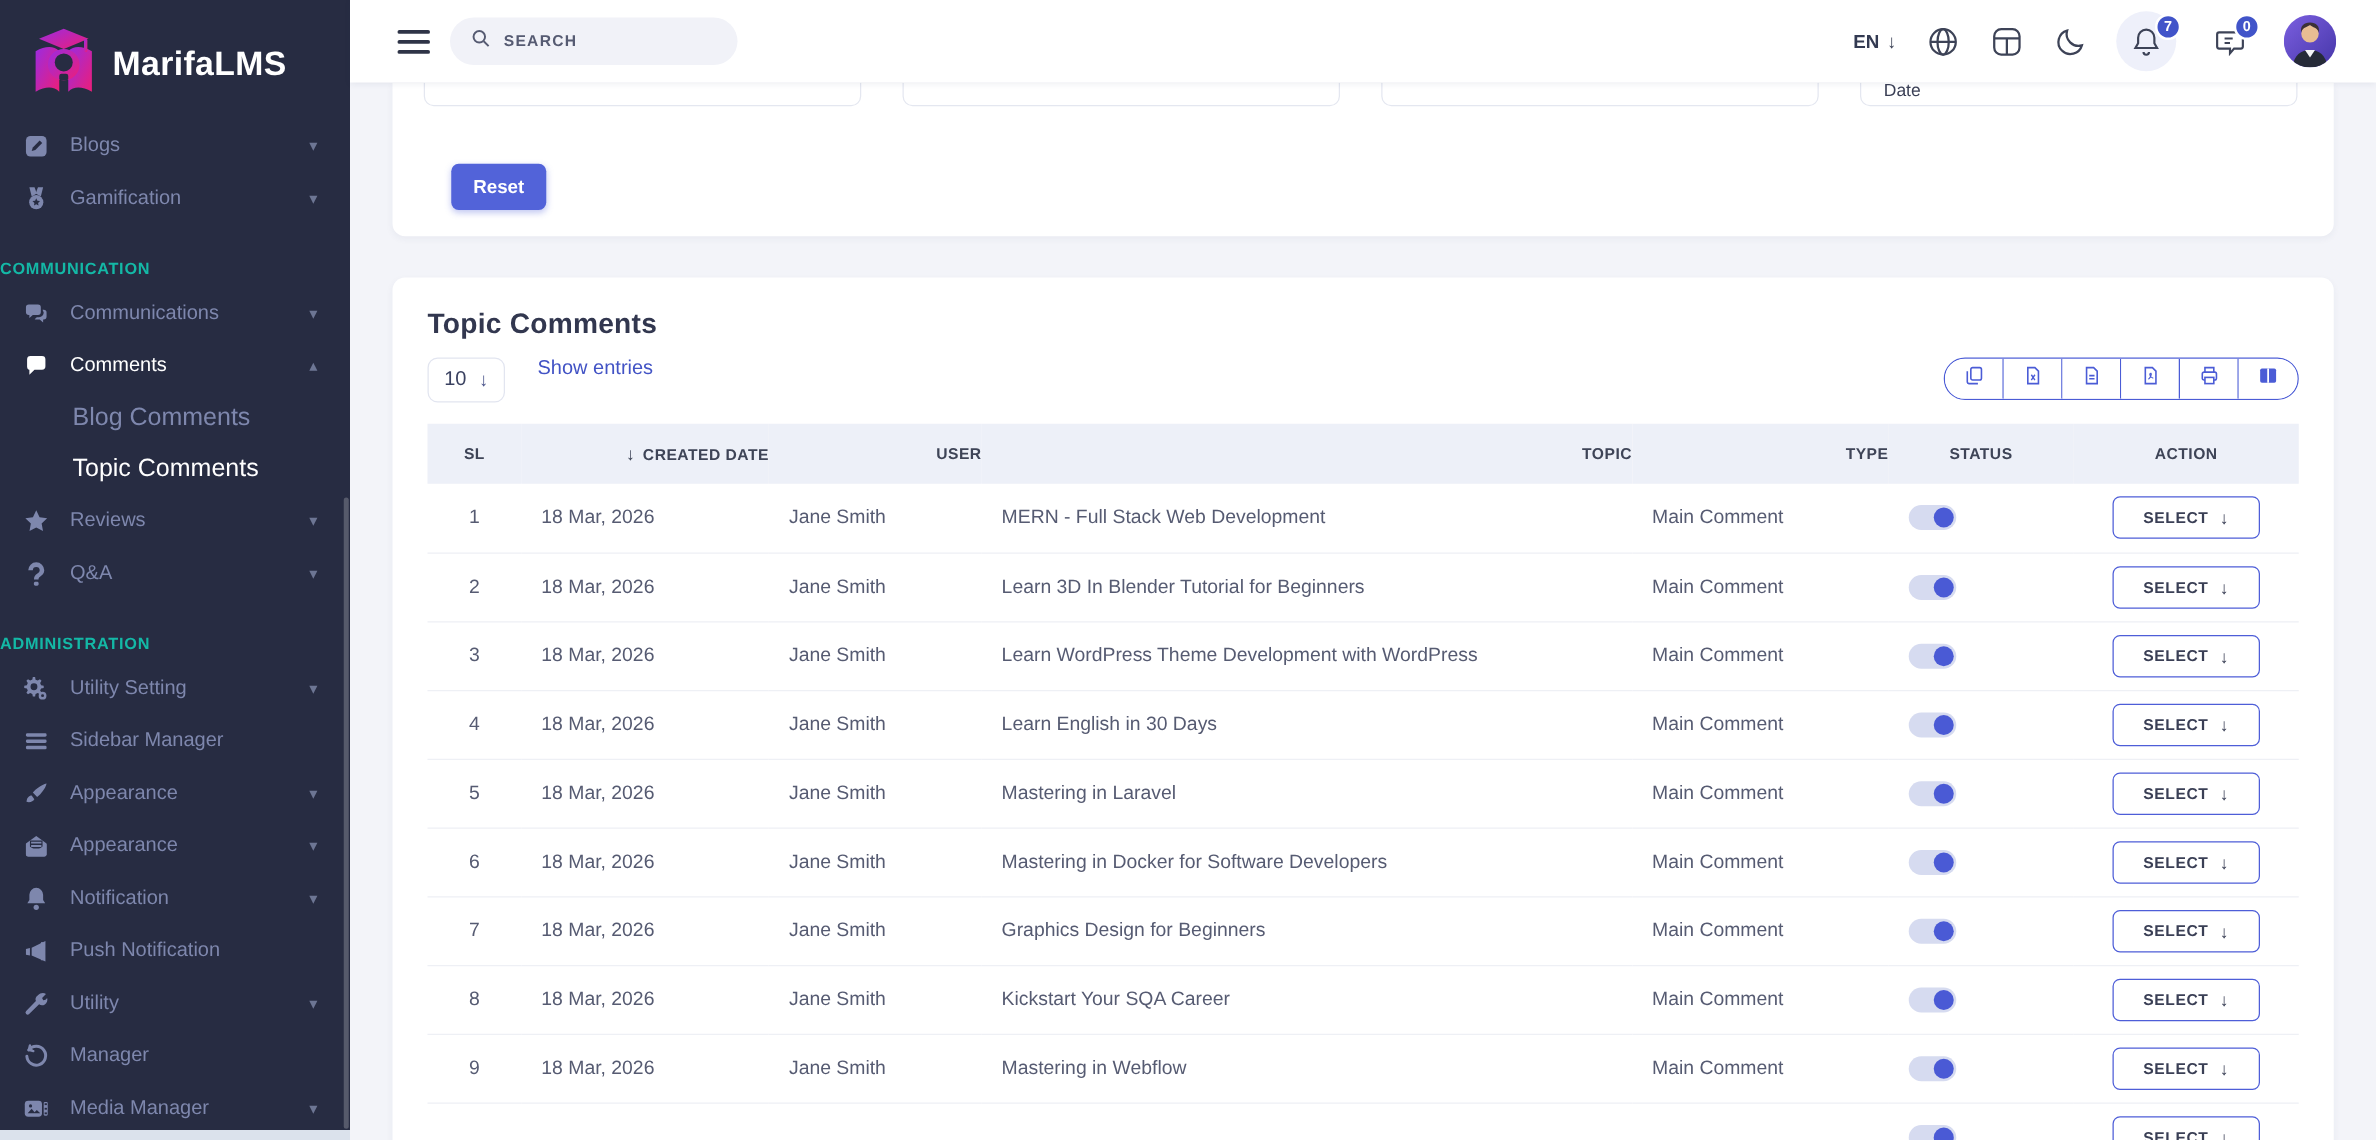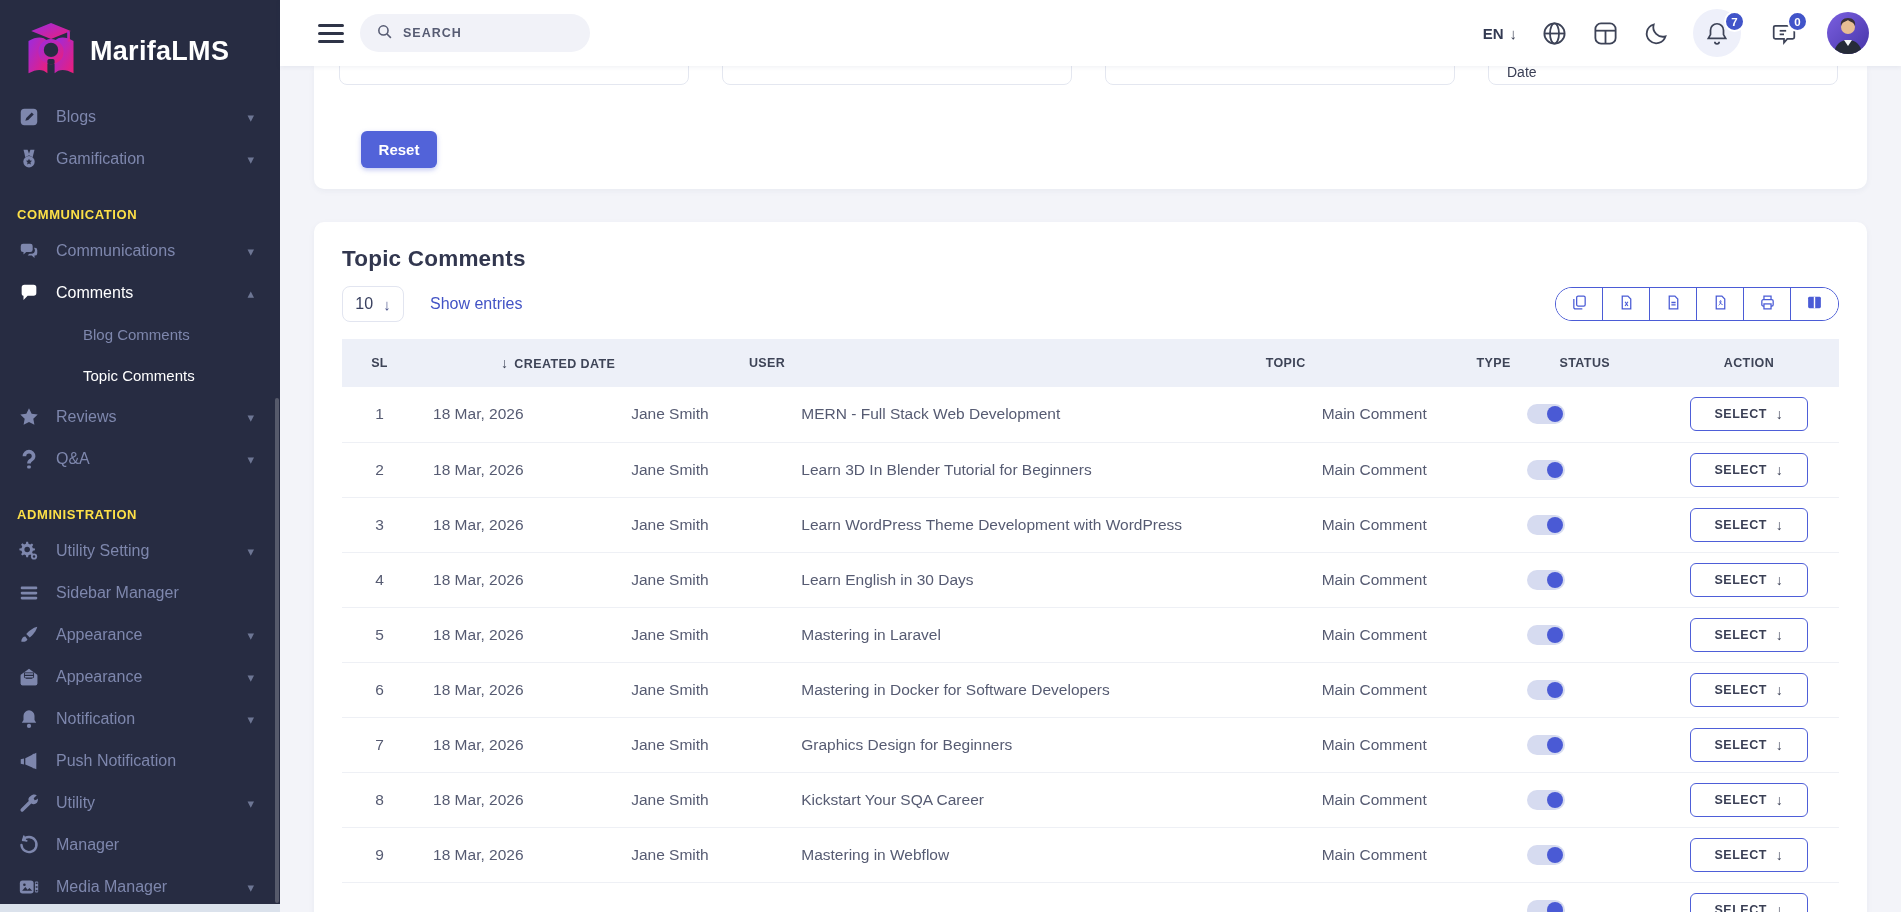--- a/index.html
+++ b/index.html
@@ -9,24 +9,24 @@
 
   
   .sidebar { position:relative; width:280px; min-width:280px; height:912px; background:#272c42; overflow:hidden; }
   .logo { display:flex; align-items:center; gap:12px; padding:18px 0 12px 24px; height:96px; }
   .logo-text { color:#ffffff; font-size:27px; font-weight:700; letter-spacing:.3px; }
   .nav-item, .nav-sub { position:relative; display:flex; align-items:center; height:42px; padding-left:16px; cursor:pointer; color:#7e87ad; }
   .nav-item .nav-icon { width:26px; height:24px; display:flex; align-items:center; justify-content:center; color:#7e87ad; }
   .nav-item .nav-icon svg { width:22px; height:22px; }
   .nav-label { margin-left:14px; font-size:16px; }
   .nav-item.active, .nav-item.active .nav-icon { color:#ffffff; }
-  .nav-sub { padding-left:83px; height:41px; font-size:15px; }
+  .nav-sub { padding-left:58px; height:41px; font-size:20px; }
   .nav-sub.active { color:#ffffff; font-weight:500; }
   .nav-caret { position:absolute; right:26px; font-size:13px; color:#6d7694; }
-  .nav-section { margin-top:18px; height:32px; display:flex; align-items:center; padding-left:17px; color:#fde047; font-size:13px; font-weight:700; letter-spacing:.6px; }
+  .nav-section { margin-top:18px; height:32px; display:flex; align-items:center; color:#14b8a6; font-size:13px; font-weight:700; letter-spacing:.6px; }
   .sidebar-scrollbar { position:absolute; right:1px; top:398px; width:4px; height:505px; border-radius:2px; background:rgba(255,255,255,.22); }
   .sidebar-bottom-strip { position:absolute; left:0; right:0; bottom:0; height:8px; background:#dbe2ec; }
 
   
   .main { flex:1; display:flex; flex-direction:column; height:912px; }
   .topbar { position:relative; z-index:5; display:flex; align-items:center; height:66px; background:#ffffff; padding:0 32px 0 38px; box-shadow:0 1px 5px rgba(40,50,90,.08); }
   .hamburger { width:26px; cursor:pointer; }
   .hamburger span { display:block; height:3px; background:#2f3447; border-radius:2px; margin:5px 0; }
   .search-pill { display:flex; align-items:center; gap:10px; margin-left:16px; width:230px; height:38px; border-radius:19px; background:#f1f2f8; padding:0 16px; }
   .search-pill input { border:none; outline:none; background:transparent; font-family:inherit; font-size:12.5px; font-weight:600; letter-spacing:1px; color:#565b72; width:150px; }
@@ -45,21 +45,21 @@
   .content { position:relative; flex:1; padding:0 34px; overflow:hidden; }
   .card { background:#ffffff; border-radius:10px; box-shadow:0 2px 6px rgba(40,50,90,.05); }
   .filter-card { position:relative; height:123px; border-radius:0 0 10px 10px; overflow:hidden; }
   .filter-inputs { position:absolute; top:-26px; left:25px; display:flex; gap:33px; }
   .filter-input { position:relative; width:350px; height:45px; border:1px solid #e4e7f0; border-radius:8px; background:#fff; }
   .filter-input .cut-label { position:absolute; left:18px; bottom:4px; font-size:14px; color:#3a3f55; }
   .reset-btn { position:absolute; left:47px; top:65px; width:76px; height:37px; border:none; border-radius:6px; background:#5263d9; color:#fff; font-family:inherit; font-size:15px; font-weight:700; cursor:pointer; box-shadow:0 2px 5px rgba(82,99,217,.35); }
 
   .table-card { margin-top:33px; height:700px; padding:24px 28px; }
   .page-title { font-size:22.5px; font-weight:600; color:#32374f; letter-spacing:.2px; }
-  .controls { display:flex; align-items:center; margin-top:14px; height:36px; }
+  .controls { display:flex; align-items:flex-start; margin-top:14px; height:36px; }
   .entries-select { display:flex; align-items:center; justify-content:center; gap:10px; width:62px; height:36px; border:1px solid #e2e5f0; border-radius:8px; font-size:16px; color:#3a4160; cursor:pointer; background:#fff; }
   .entries-select .arrow { color:#4c558c; font-size:15px; }
   .entries-label { margin-left:26px; font-size:16px; color:#4253c5; }
   .export-group { margin-left:auto; display:flex; height:34px; border:1px solid #4b5cd6; border-radius:17px; overflow:hidden; }
   .export-btn { width:47px; display:flex; align-items:center; justify-content:center; border-right:1px solid #4b5cd6; color:#4b5cd6; cursor:pointer; background:#fff; }
   .export-btn:last-child { border-right:none; }
   .export-btn svg { width:17px; height:17px; }
 
   table { width:100%; border-collapse:collapse; table-layout:fixed; margin-top:17px; }
   thead th { background:#edf0f8; height:48px; font-size:12.5px; font-weight:700; letter-spacing:.4px; color:#3e4457; text-align:right; padding-left:16px; }

